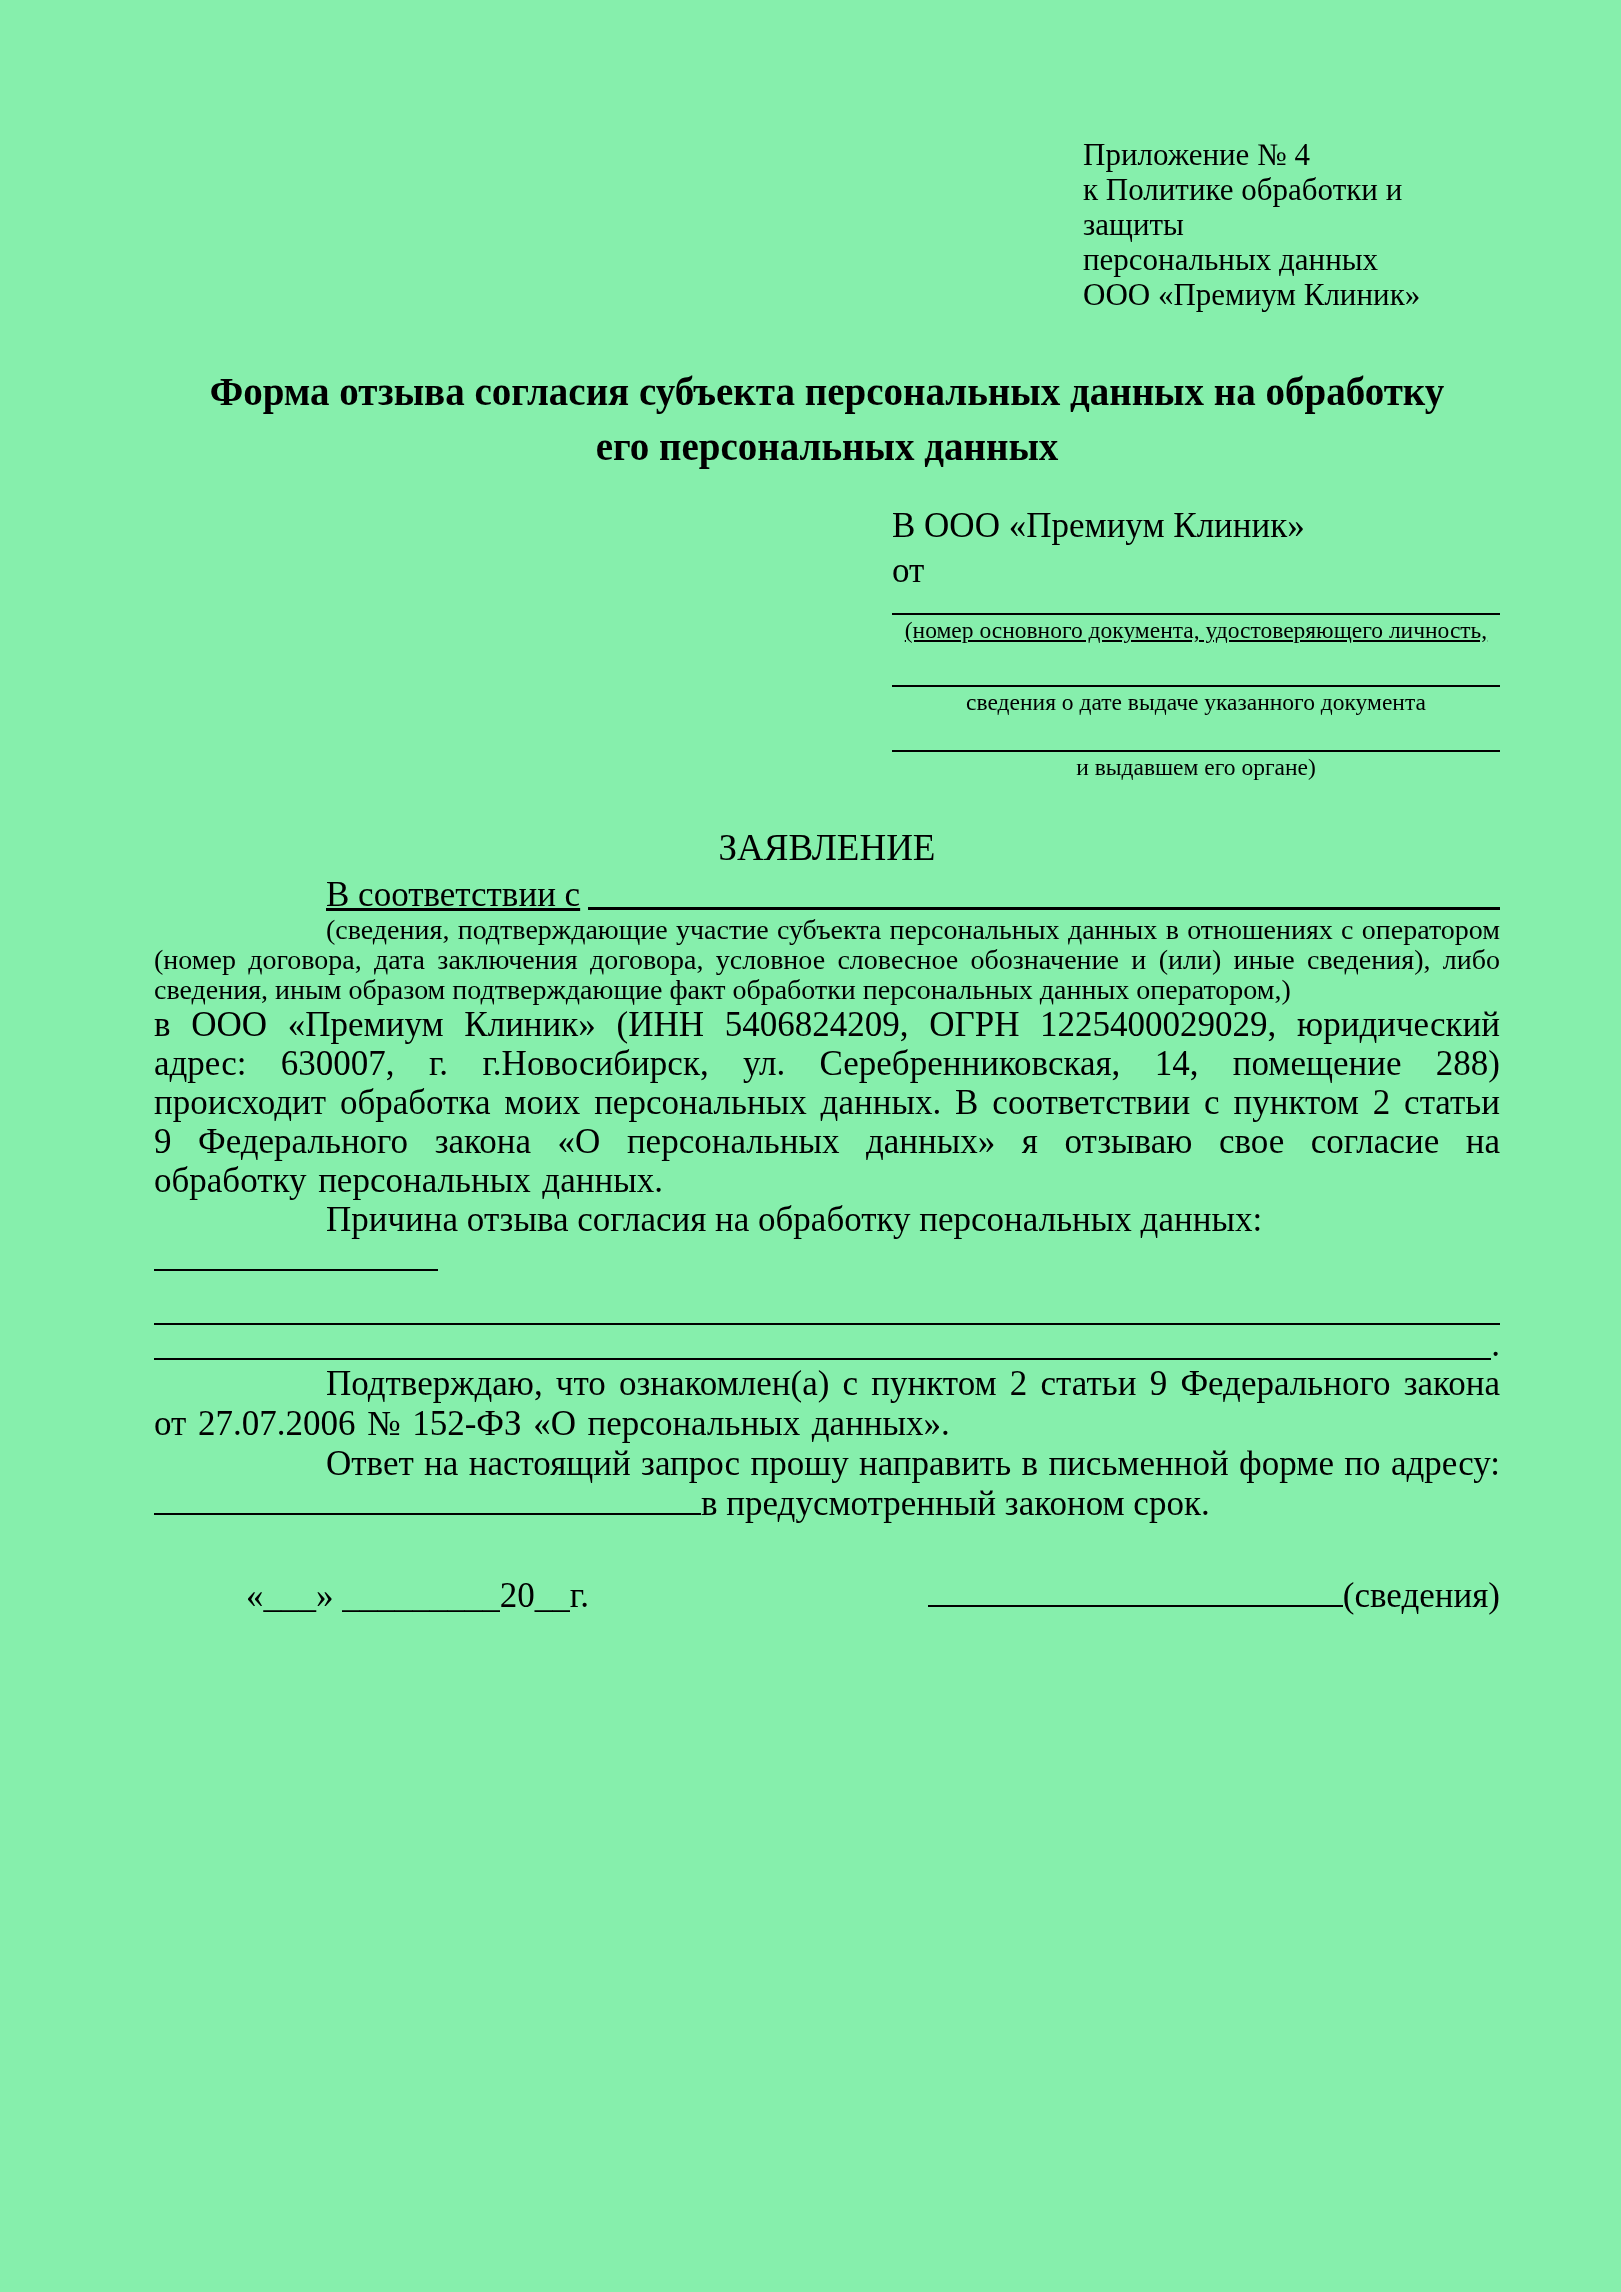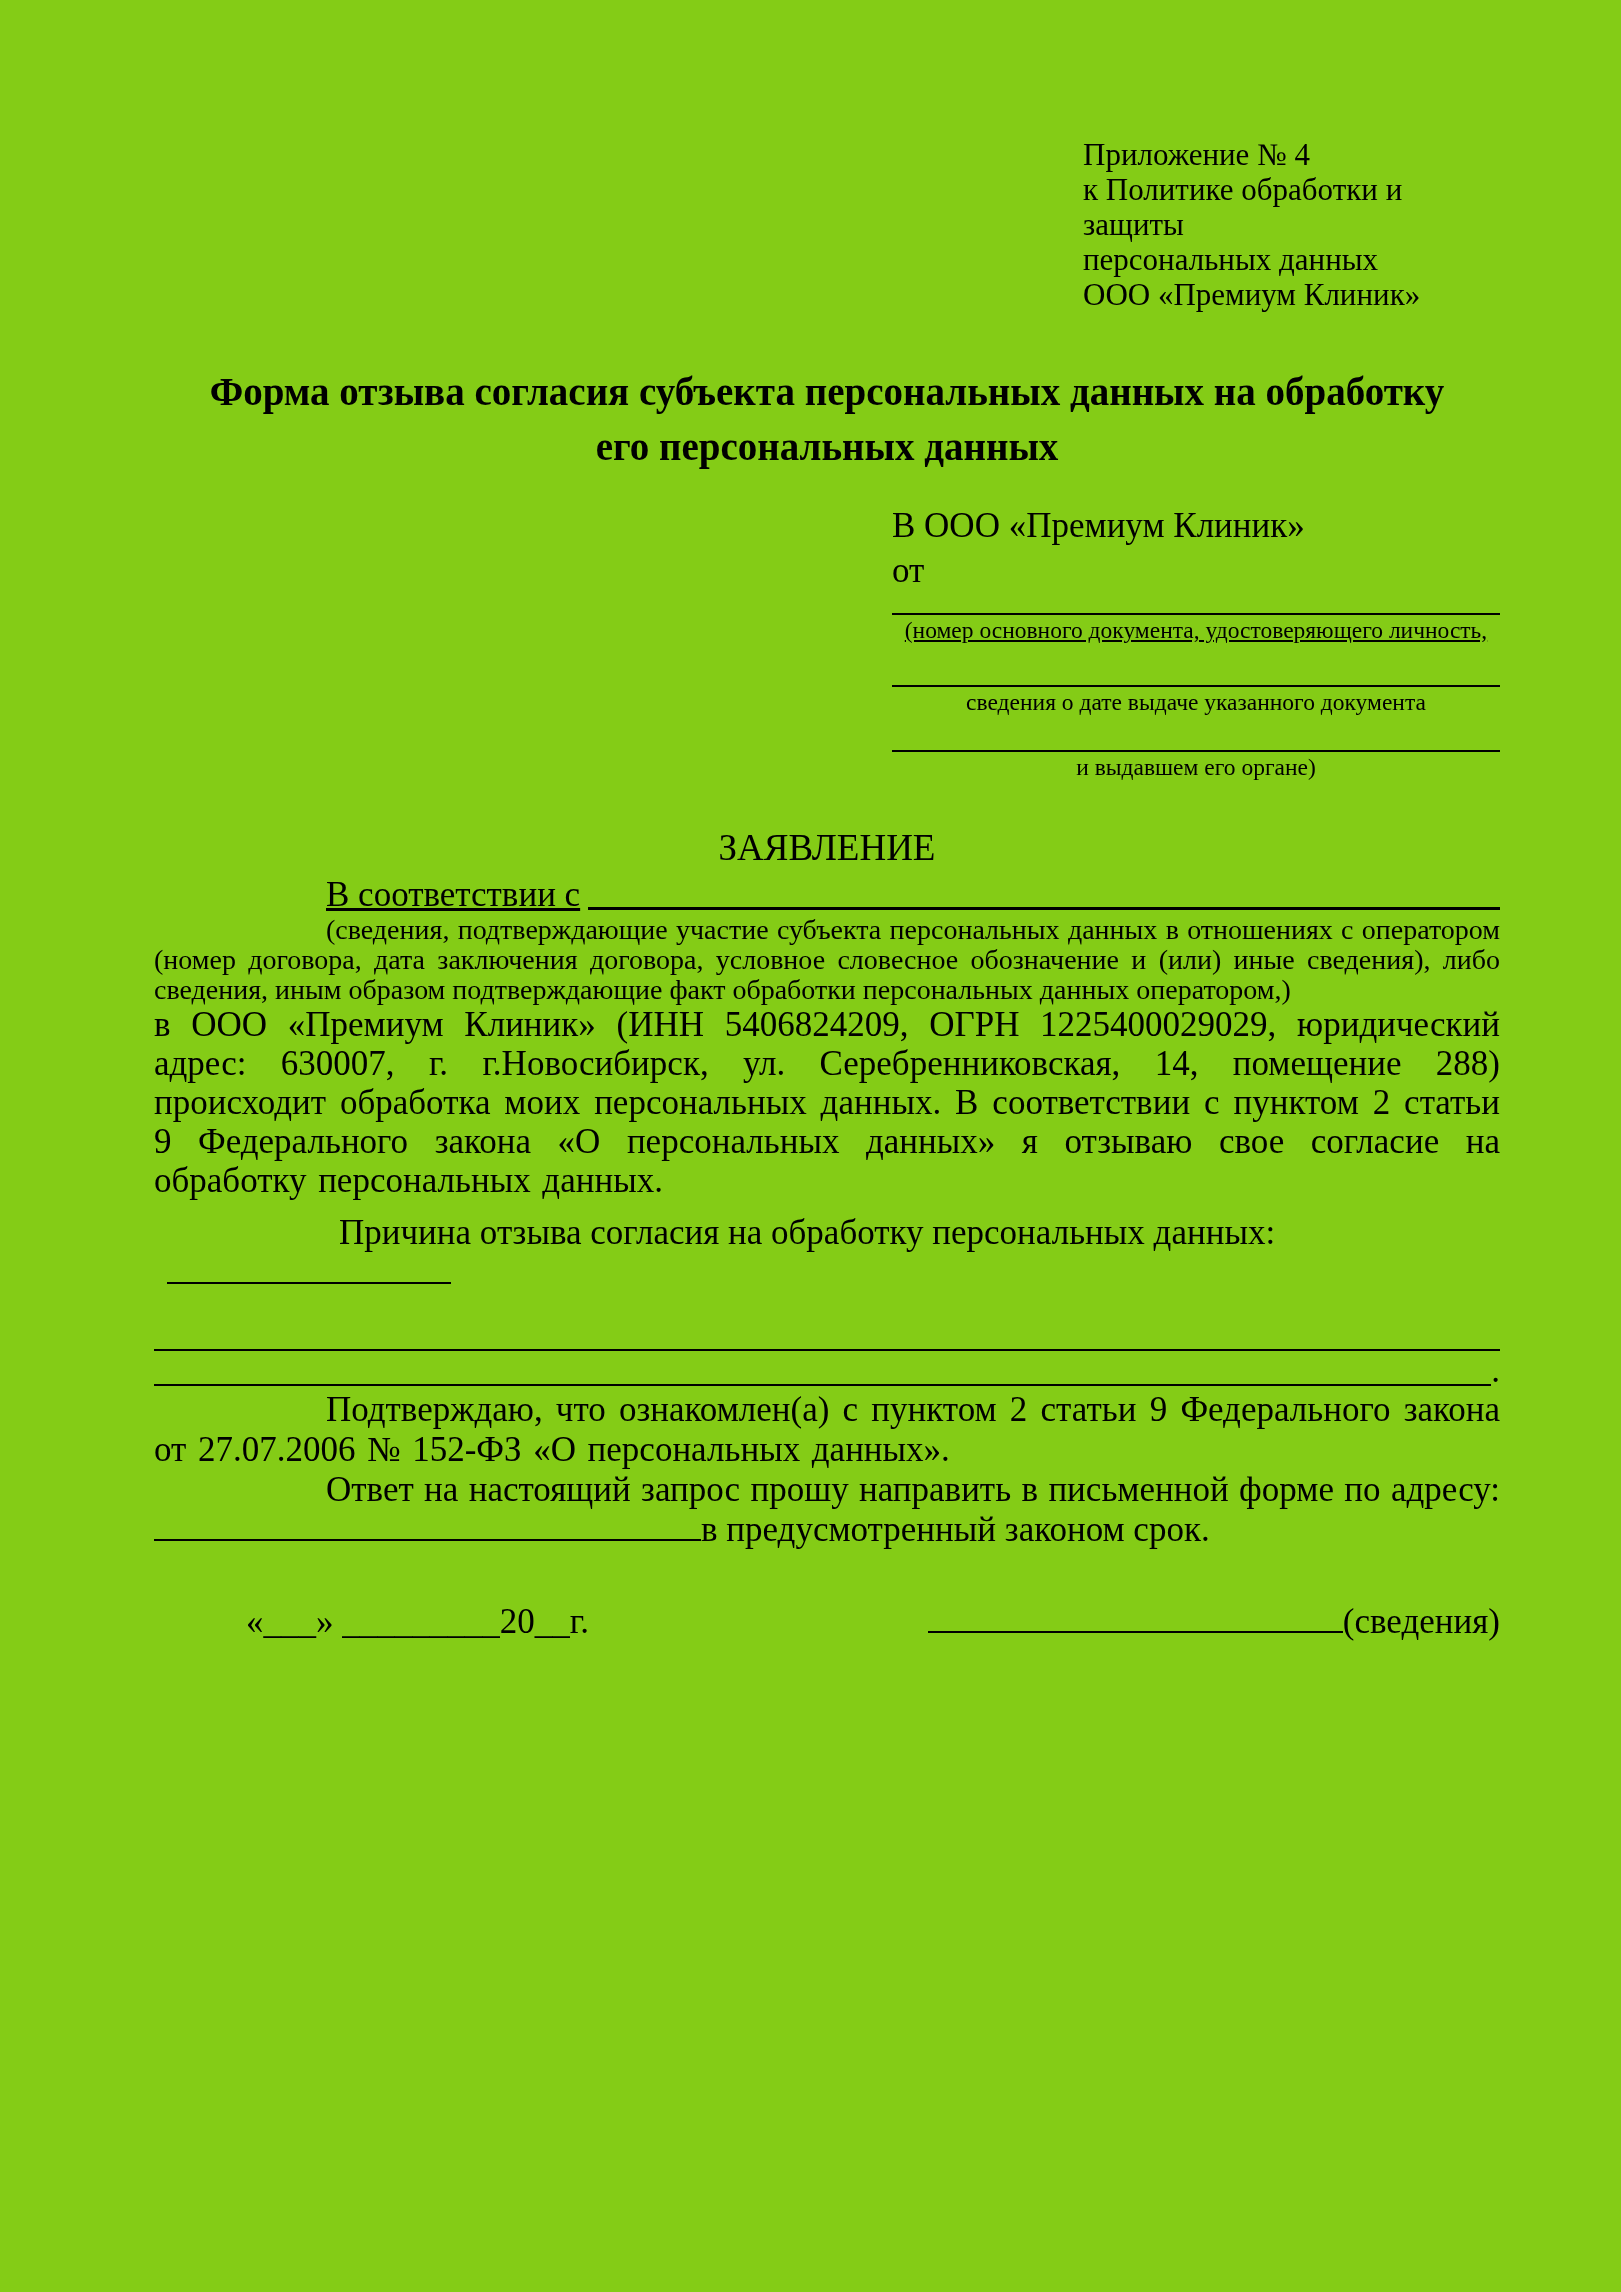--- a/index.html
+++ b/index.html
@@ -1,20 +1,20 @@
 <!DOCTYPE html>
 <html lang="ru"><head>
 <meta charset="utf-8">
 <style>
   html,body{margin:0;padding:0;background:#ffffff;}
   .page{
     position:relative;
     width:1621px;
     height:2293px;
-    background:#84cc16;
+    background:#86efac;
     color:#000;
     font-family:"Liberation Serif","DejaVu Serif",serif;
     overflow:hidden;
   }
   .content{
     position:absolute;
     left:154px;
     top:0;
     width:1346px;
   }
@@ -77,21 +77,21 @@
     font-size:35px;
     line-height:39px;
     text-align:justify;
     word-spacing:2.9px;
     margin:0;
   }
   .reason-row{
     font-size:35px;
     line-height:40px;
     text-indent:172px;
-    margin:13px;
+    margin:0;
   }
   .uline-inline{
     display:inline-block;
     border-bottom:2.9px solid #000;
   }
   .reason-row .uline-inline{width:284px;}
   .blankline1{
     height:43px;
     border-bottom:2.9px solid #000;
   }

